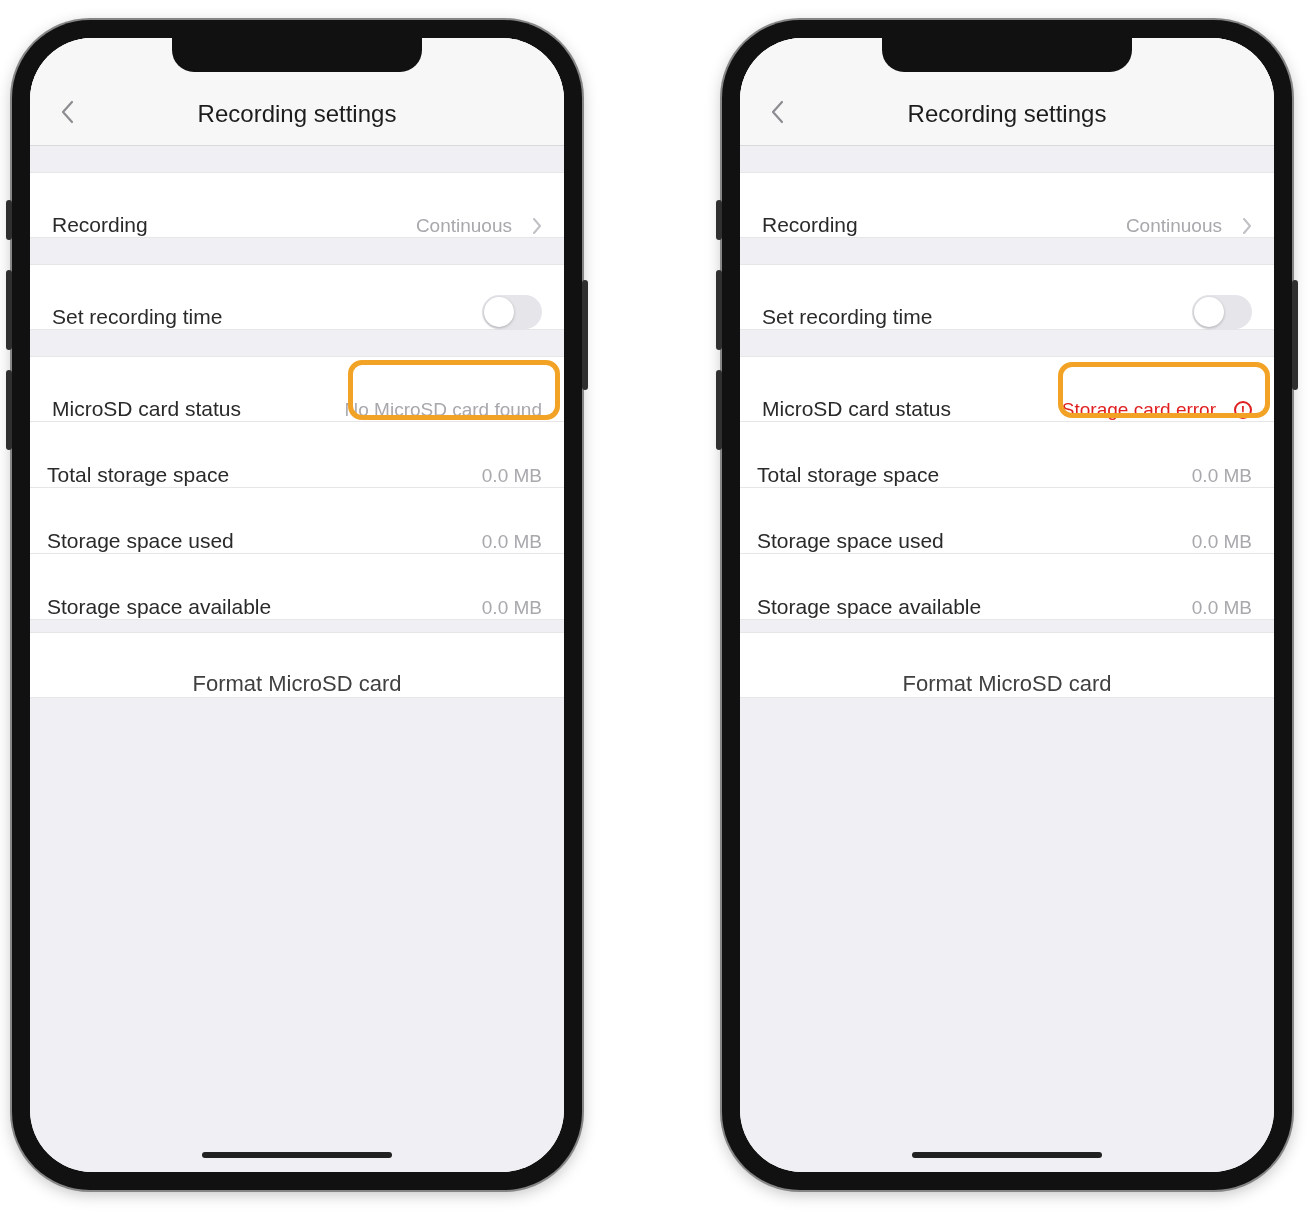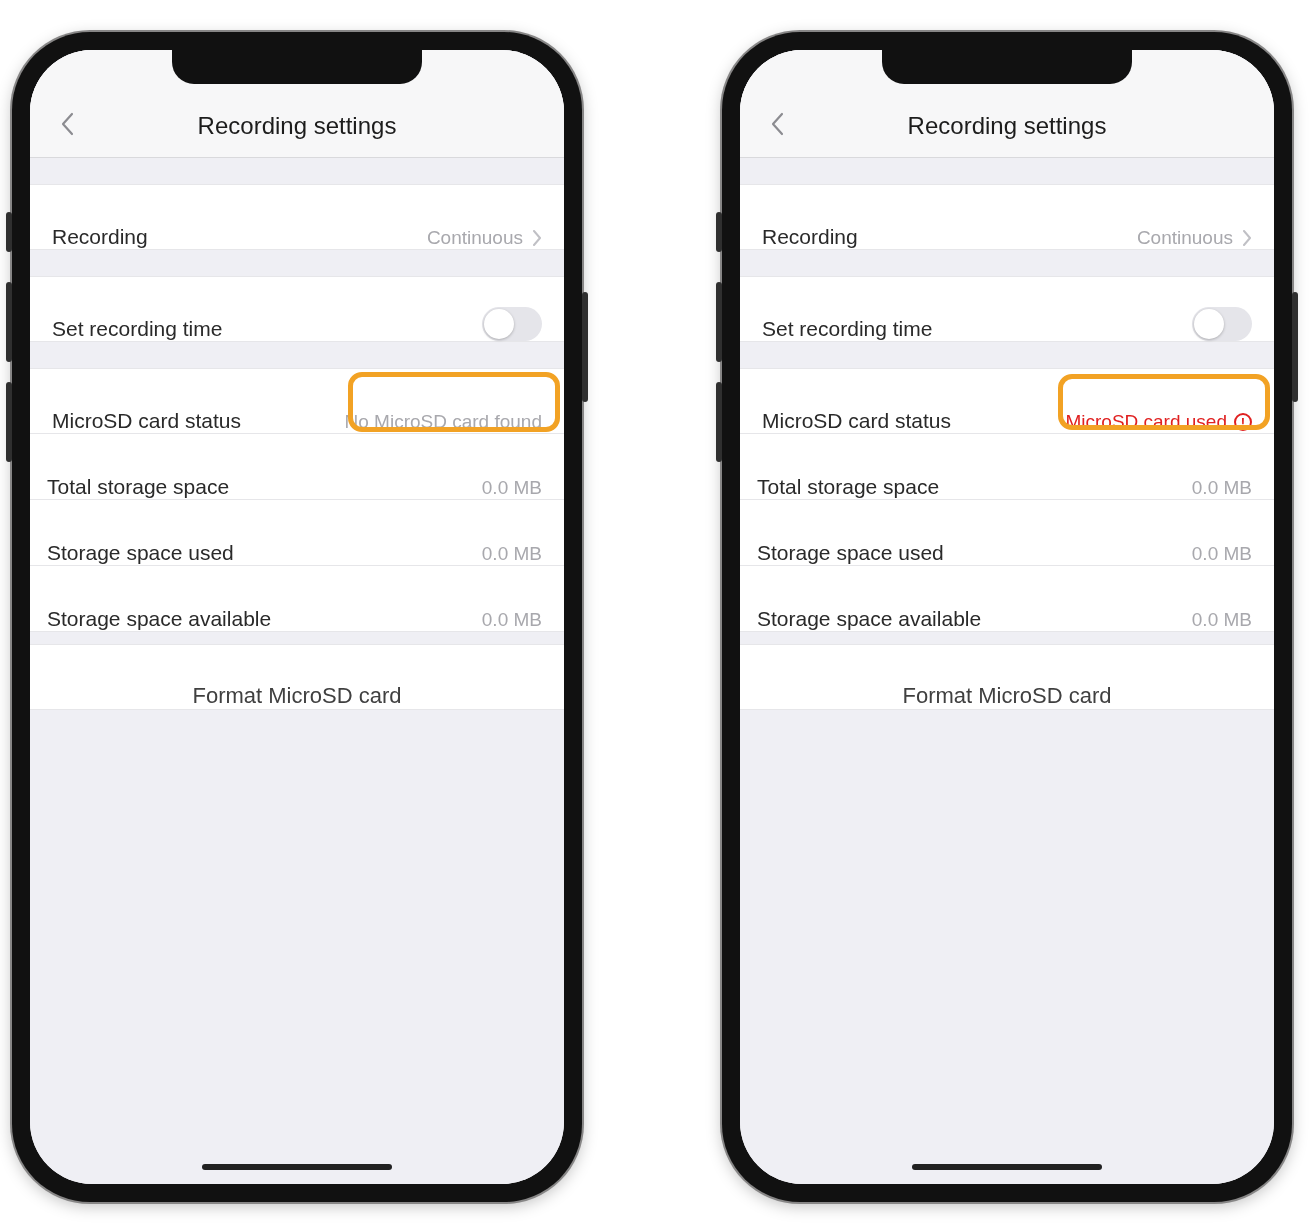--- a/index.html
+++ b/index.html
@@ -21,21 +21,20 @@
   .phone {
     position: absolute;
     width: 570px;
     height: 1170px;
     background: #111;
     border-radius: 78px;
     padding: 18px;
     box-shadow:
       0 0 0 2px #878686,
       0 4px 16px rgba(0,0,0,0.25);
-    margin-top: 12px;
   }
   .phone.left  { left: 12px;  top: 20px; }
   .phone.right { left: 722px; top: 20px; }
   .phone-inner {
     width: 100%;
     height: 100%;
     background: #efeff4;
     border-radius: 62px;
     overflow: hidden;
     position: relative;
@@ -119,21 +118,21 @@
     font-size: 21px;
     color: #2a2a2a;
   }
   .cell + .cell { border-top: none; padding-left: 17px; }
   .cell .label { flex: 0 0 auto; }
   .cell .value {
     color: #a8a8ad;
     font-size: 19px;
     display: flex;
     align-items: center;
-    gap: 7px;
+    gap: 18px;
   }
   .cell .value.error { color: #e02020; }
   .cell .value .chev { color: #c0c0c5; margin-left: 2px; }
   .cell.action {
     justify-content: center;
     color: #404040;
     font-size: 22px;
   }
   
   .switch {
@@ -290,21 +289,21 @@
           <span class="switch">
             <span class="knob"></span>
           </span>
         </div>
 
         <div class="spacer-sm"></div>
 
         <div class="cell" style="position:relative;">
           <span class="label">MicroSD card status</span>
           <span class="value error">
-            <span>MicroSD card used</span>
+            <span>Storage card error</span>
             <span class="err-icon">!</span>
           </span>
         </div>
         <div class="cell">
           <span class="label">Total storage space</span>
           <span class="value">0.0 MB</span>
         </div>
         <div class="cell">
           <span class="label">Storage space used</span>
           <span class="value">0.0 MB</span>

